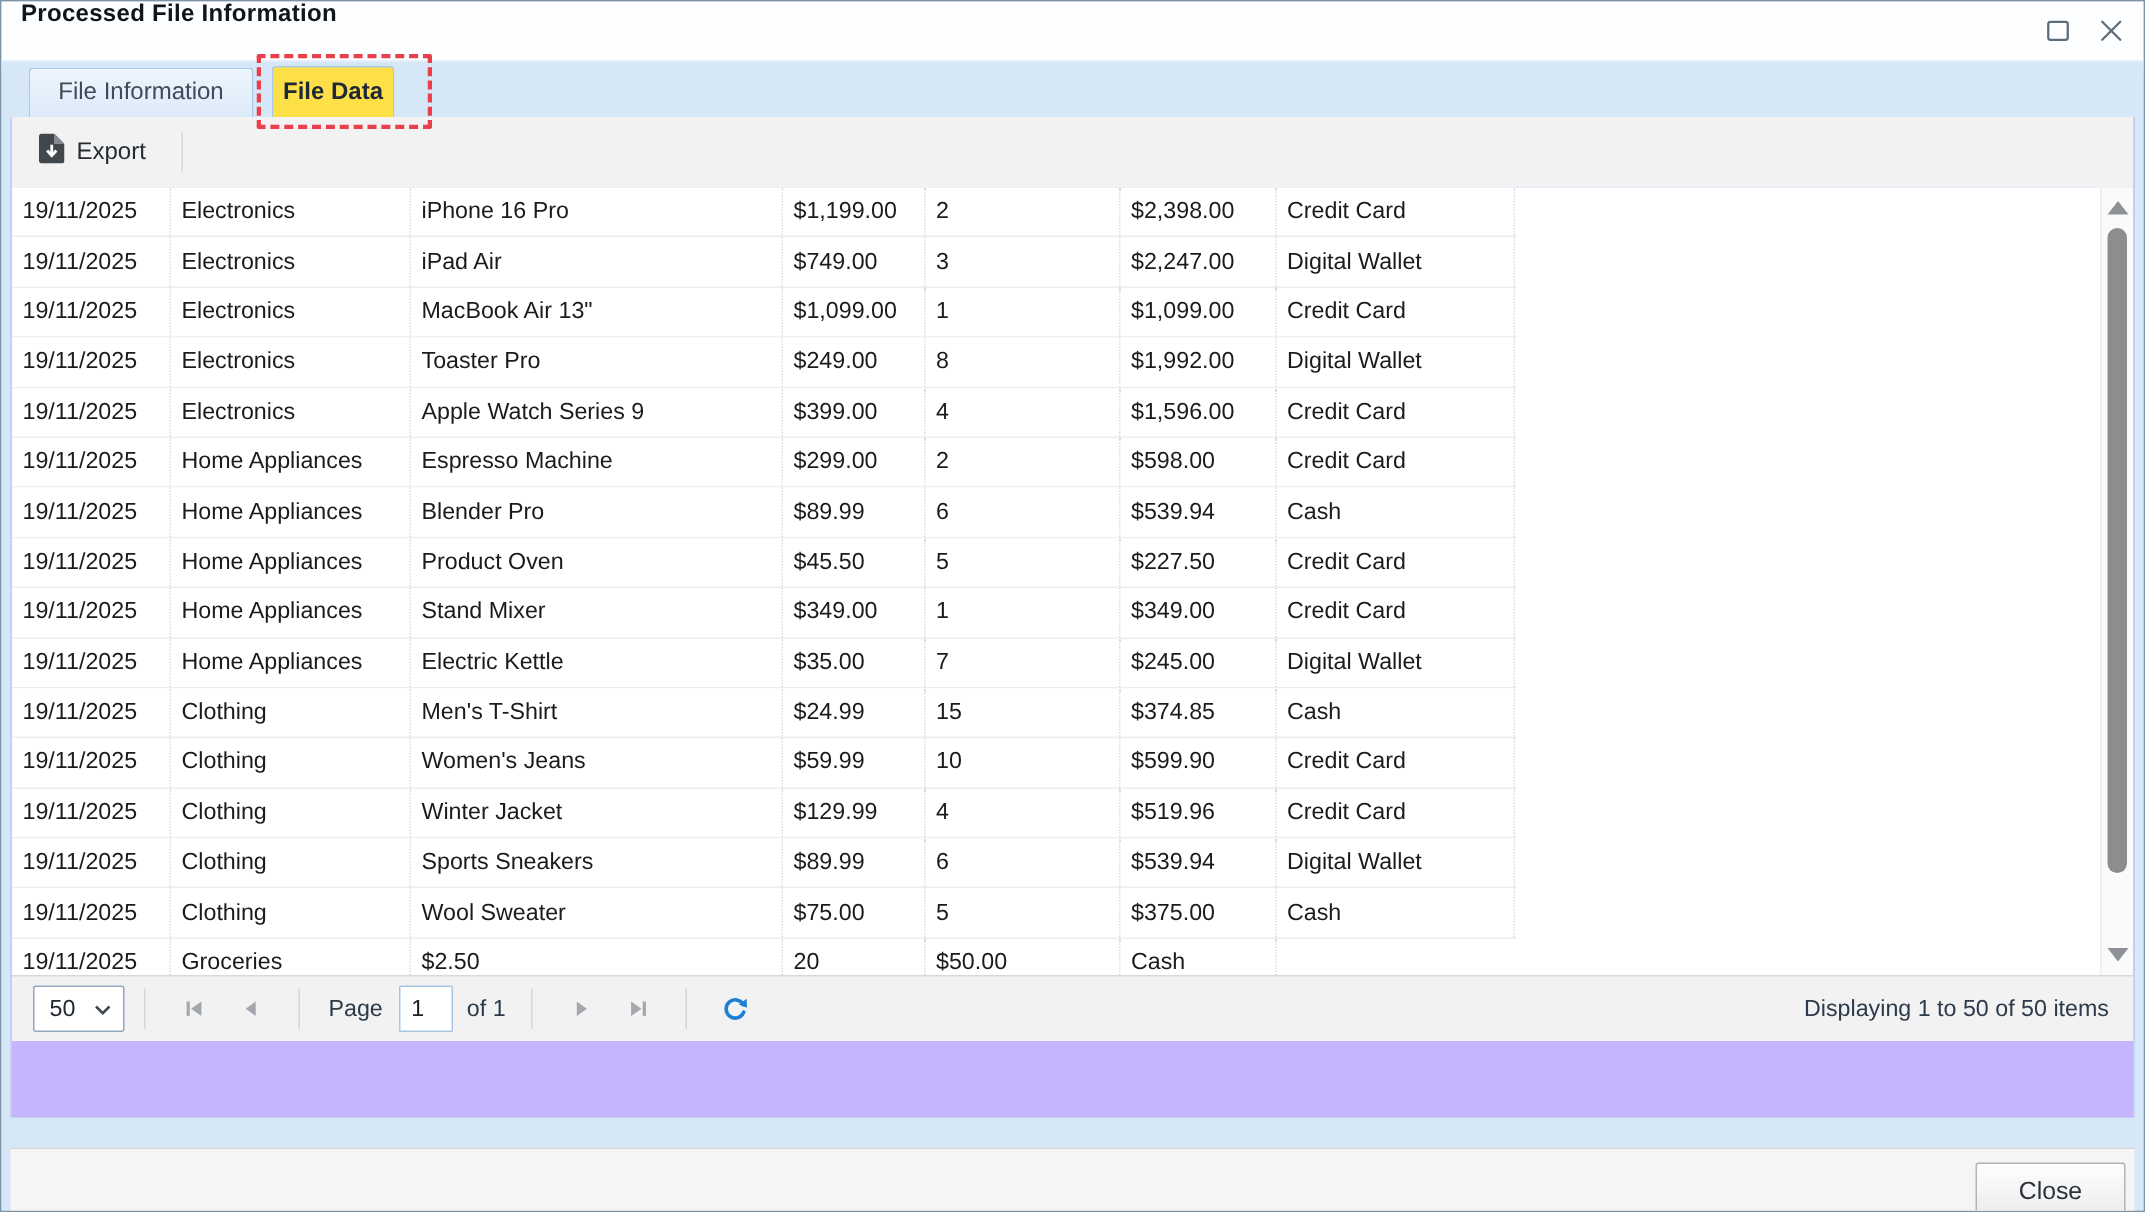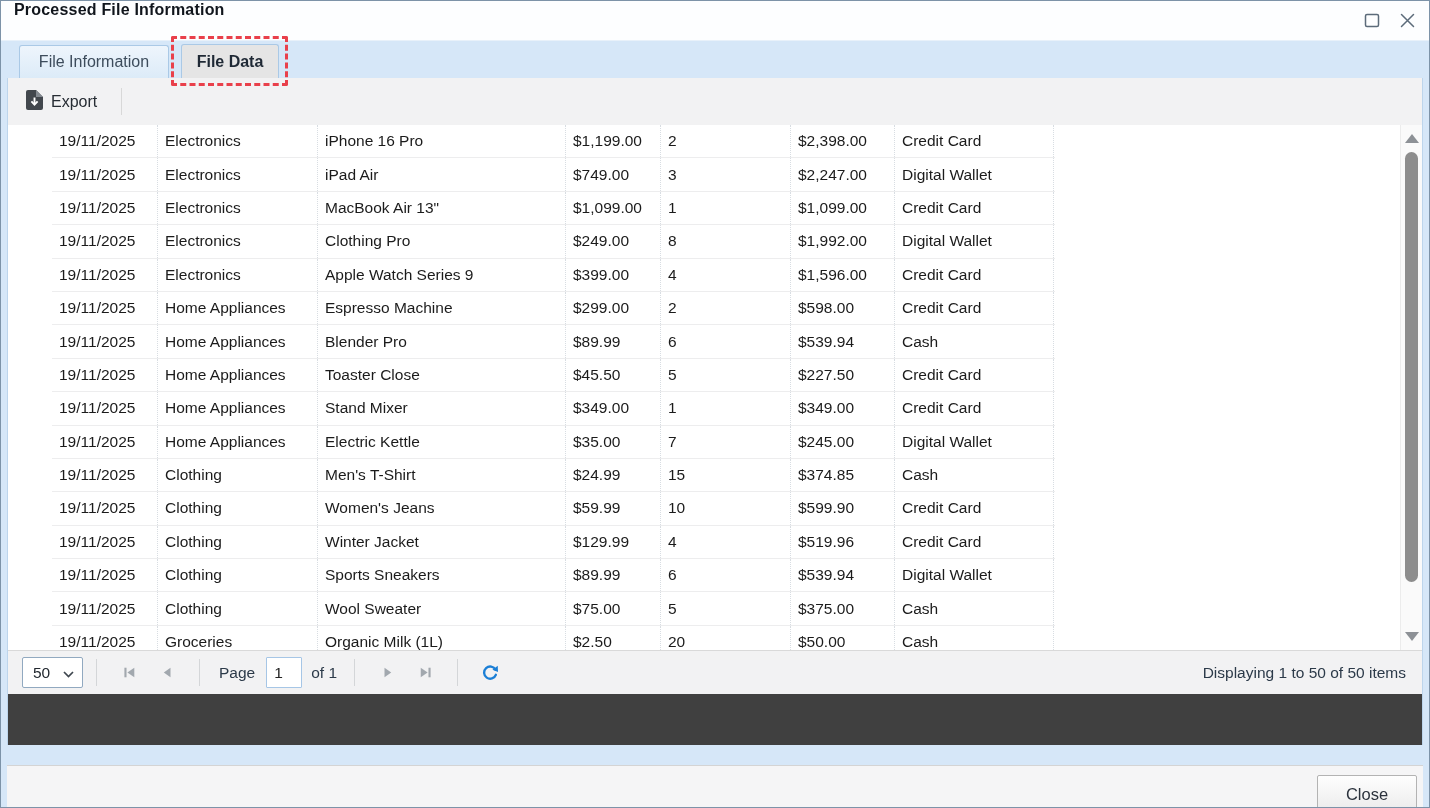--- a/index.html
+++ b/index.html
@@ -20,45 +20,45 @@
   
   .panel-frame { position:absolute; left:0; top:39px; width:1428px; height:767px;
                  background:#d6e7f8; border-top:1px solid #e8f1fa; }
 
   
   .tabbar { position:absolute; left:6px; top:43px; width:1416px; height:34px; }
   .tab { position:absolute; bottom:0; height:33px; display:flex; align-items:center;
          justify-content:center; font-size:16px; border:1px solid #aac9e6;
          border-bottom:none; border-radius:3px 3px 0 0; cursor:pointer; }
   .tab-inactive { left:12px; width:150px; background:linear-gradient(#eef5fc,#dcebf8); color:#3d4c5c;margin-top:35px; }
-  .tab-active { left:174px; width:98px; height:34px; background:#e5e5e5; color:#1f2935;
+  .tab-active { left:174px; width:82px; height:34px; background:#fde047; color:#1f2935;
                 font-weight:bold; z-index:2; }
 
   
   .annotation { position:absolute; left:170px; top:35px; width:117px; height:50px;
                 border:3px dashed #e9404b; border-radius:2px; z-index:6; pointer-events:none; }
 
   
   .content { position:absolute; left:6px; top:77px; width:1416px; height:667px;
-             background:#404040; border-left:1px solid #bdd5ec; border-right:1px solid #bdd5ec; }
+             background:#c4b5fd; border-left:1px solid #bdd5ec; border-right:1px solid #bdd5ec; }
 
   .toolbar { height:47px; background:#f2f2f3; display:flex; align-items:center; padding-left:10px; }
   .export-btn { display:flex; align-items:center; gap:8px; padding:5px 8px; border-radius:3px; cursor:pointer; }
   .export-label { font-size:16px; color:#262c33; }
   .toolbar-sep { width:1px; height:27px; background:#d8d8d8; margin-left:16px; }
 
   
   .grid-header { height:51px; background:linear-gradient(#f8f9f9,#eff0f1);
                  border-bottom:1px solid #cfd4d9; display:flex; }
   .hcell { display:flex; align-items:center; justify-content:center; font-weight:bold;
            font-size:15.5px; color:#3a4b61; border-right:1px dotted #c3c9d0; cursor:pointer;
            white-space:nowrap; }
 
   
-  .grid-body { position:relative; height:525px; overflow:hidden; background:#fff;padding-left:44px; }
+  .grid-body { position:relative; height:525px; overflow:hidden; background:#fff; }
   .rows { width:1003px; }
   .grid-row { display:flex; height:33.4px; border-bottom:1px solid #ededee; background:#fff; }
   .cell { padding-left:7px; display:flex; align-items:center; font-size:15.5px; color:#1b1b1b;
           border-right:1px dotted #d8dde2; white-space:nowrap; overflow:hidden; }
 
   .grid-header .hcell:nth-child(1), .grid-row .cell:nth-child(1){ width:106px; }
   .grid-header .hcell:nth-child(2), .grid-row .cell:nth-child(2){ width:160px; }
   .grid-header .hcell:nth-child(3), .grid-row .cell:nth-child(3){ width:248px; }
   .grid-header .hcell:nth-child(4), .grid-row .cell:nth-child(4){ width:95px; }
   .grid-header .hcell:nth-child(5), .grid-row .cell:nth-child(5){ width:130px; }
@@ -179,21 +179,21 @@
             <div class="cell">Electronics</div>
             <div class="cell">MacBook Air 13"</div>
             <div class="cell">$1,099.00</div>
             <div class="cell">1</div>
             <div class="cell">$1,099.00</div>
             <div class="cell">Credit Card</div>
           </div>
           <div class="grid-row">
             <div class="cell">19/11/2025</div>
             <div class="cell">Electronics</div>
-            <div class="cell">Clothing Pro</div>
+            <div class="cell">Toaster Pro</div>
             <div class="cell">$249.00</div>
             <div class="cell">8</div>
             <div class="cell">$1,992.00</div>
             <div class="cell">Digital Wallet</div>
           </div>
           <div class="grid-row">
             <div class="cell">19/11/2025</div>
             <div class="cell">Electronics</div>
             <div class="cell">Apple Watch Series 9</div>
             <div class="cell">$399.00</div>
@@ -215,21 +215,21 @@
             <div class="cell">Home Appliances</div>
             <div class="cell">Blender Pro</div>
             <div class="cell">$89.99</div>
             <div class="cell">6</div>
             <div class="cell">$539.94</div>
             <div class="cell">Cash</div>
           </div>
           <div class="grid-row">
             <div class="cell">19/11/2025</div>
             <div class="cell">Home Appliances</div>
-            <div class="cell">Toaster Close</div>
+            <div class="cell">Product Oven</div>
             <div class="cell">$45.50</div>
             <div class="cell">5</div>
             <div class="cell">$227.50</div>
             <div class="cell">Credit Card</div>
           </div>
           <div class="grid-row">
             <div class="cell">19/11/2025</div>
             <div class="cell">Home Appliances</div>
             <div class="cell">Stand Mixer</div>
             <div class="cell">$349.00</div>
@@ -287,21 +287,20 @@
             <div class="cell">Clothing</div>
             <div class="cell">Wool Sweater</div>
             <div class="cell">$75.00</div>
             <div class="cell">5</div>
             <div class="cell">$375.00</div>
             <div class="cell">Cash</div>
           </div>
           <div class="grid-row">
             <div class="cell">19/11/2025</div>
             <div class="cell">Groceries</div>
-            <div class="cell">Organic Milk (1L)</div>
             <div class="cell">$2.50</div>
             <div class="cell">20</div>
             <div class="cell">$50.00</div>
             <div class="cell">Cash</div>
           </div>
         </div>
       <div class="scrollbar">
         <div class="sb-up"></div>
         <div class="sb-thumb"></div>
         <div class="sb-down"></div>

